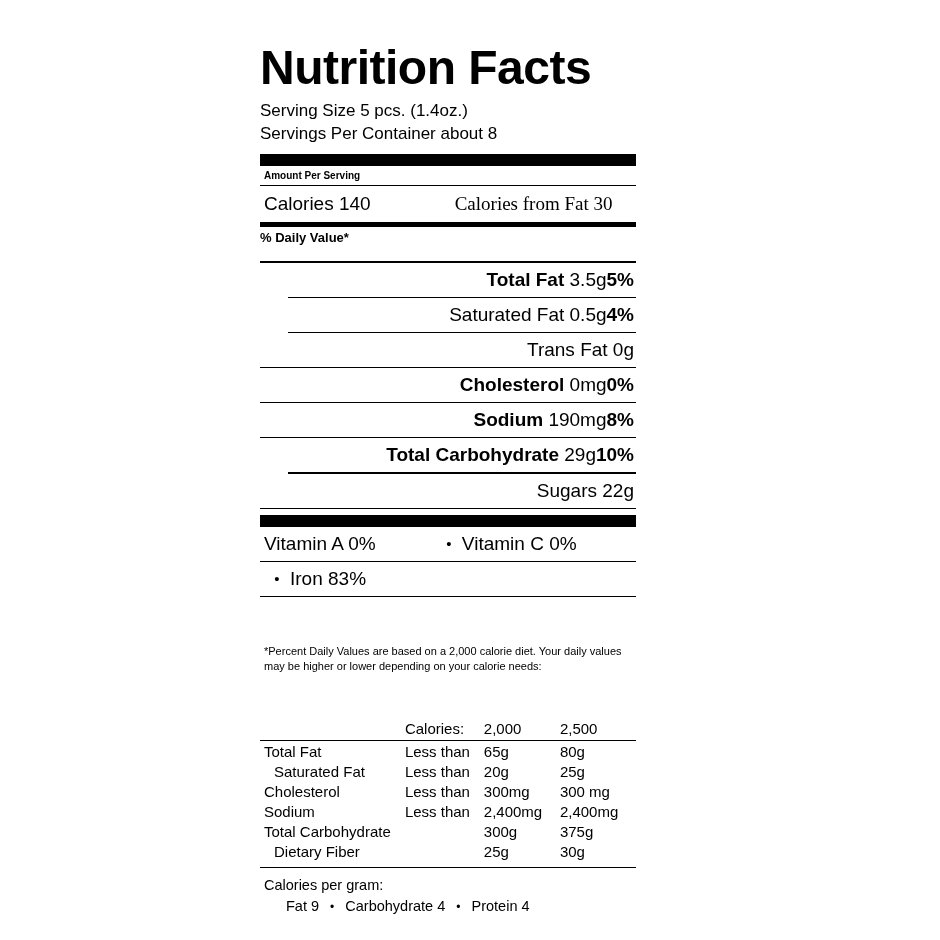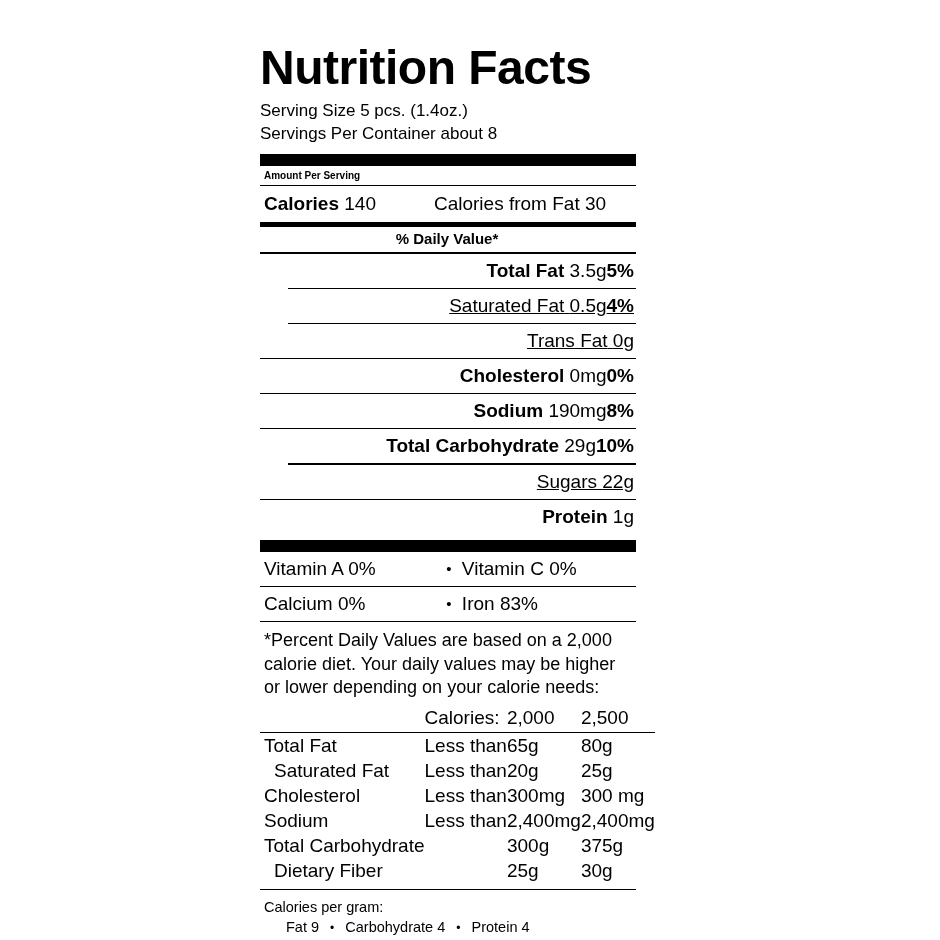--- a/index.html
+++ b/index.html
@@ -79,39 +79,39 @@
   }
   .row .left b {
     font-weight: bold;
   }
   .row .dv {
     font-weight: bold;
     font-size: 19px;
   }
   .indent {
     padding-left: 28px;
-    text-decoration: underline;
   }
   .calorie-row {
     display: flex;
     font-size: 19px;
     padding: 7px 2px 7px 4px;
     white-space: nowrap;
   }
   .calorie-row .cal-main {
-    font-weight: bold;
+    font-weight: normal;
   }
   .calorie-row .cal-from {
-    margin-left: 58px;
+    margin-left: 84px;
+    font-family: Liberation Serif, serif;
   }
   .dv-header {
-    text-align: center;
-    font-size: 15px;
-    font-weight: bold;
-    padding: 3px 2px 5px 0;
+    text-align: left;
+    font-size: 13px;
+    font-weight: bold;
+    padding: 3px 2px 16px 0;
   }
 
   
   .vit-row {
     display: flex;
     align-items: center;
     font-size: 19px;
     padding: 6px 2px 6px 4px;
     white-space: nowrap;
   }
@@ -119,28 +119,30 @@
     width: 174px;
   }
   .vit-dot {
     width: 26px;
     text-align: center;
     font-size: 15px;
   }
 
   
   .footnote {
-    font-size: 18px;
+    font-size: 11px;
     line-height: 1.3;
     padding: 7px 0 6px 4px;
+    margin-top: 40px;
   }
   .dv-table {
     width: 100%;
     border-collapse: collapse;
-    font-size: 19px;
+    font-size: 15px;
+    margin-top: 40px;
   }
   .dv-table td {
     padding: 1.5px 0;
     vertical-align: baseline;
     white-space: nowrap;
   }
   .dv-table .c-name { width: 134px; padding-left: 4px; }
   .dv-table .c-less { width: 82px; }
   .dv-table .c-2000 { width: 80px; }
   .dv-table .c-2500 { width: 80px; }
@@ -228,36 +230,31 @@
     <div class="rule-hair" style="margin-left:28px;"></div>
 
     <div class="rule-hair" style="margin-left:28px;"></div>
 
     <div class="row indent">
       <span class="left"><span>Sugars</span> <span>22g</span></span>
       <span class="dv"></span>
     </div>
     <div class="rule-hair"></div>
 
-    <div class="row">
-      <span class="left"><b>Protein</b> <span>1g</span></span>
-      <span class="dv"></span>
-    </div>
 
     <div class="rule-thick" style="margin-top:6px;"></div>
 
     <div class="vit-row">
       <span class="vit-cell">Vitamin A 0%</span>
       <span class="vit-dot">•</span>
       <span class="vit-cell">Vitamin C 0%</span>
     </div>
     <div class="rule-hair"></div>
 
     <div class="vit-row">
-      <span class="vit-cell">Calcium 0%</span>
       <span class="vit-dot">•</span>
       <span class="vit-cell">Iron 83%</span>
     </div>
 
     <div class="rule-thin"></div>
 
     <div class="footnote">*Percent Daily Values are based on a 2,000 calorie diet. Your daily values may be higher or lower depending on your calorie needs:</div>
 
     <table class="dv-table">
       <tbody>

